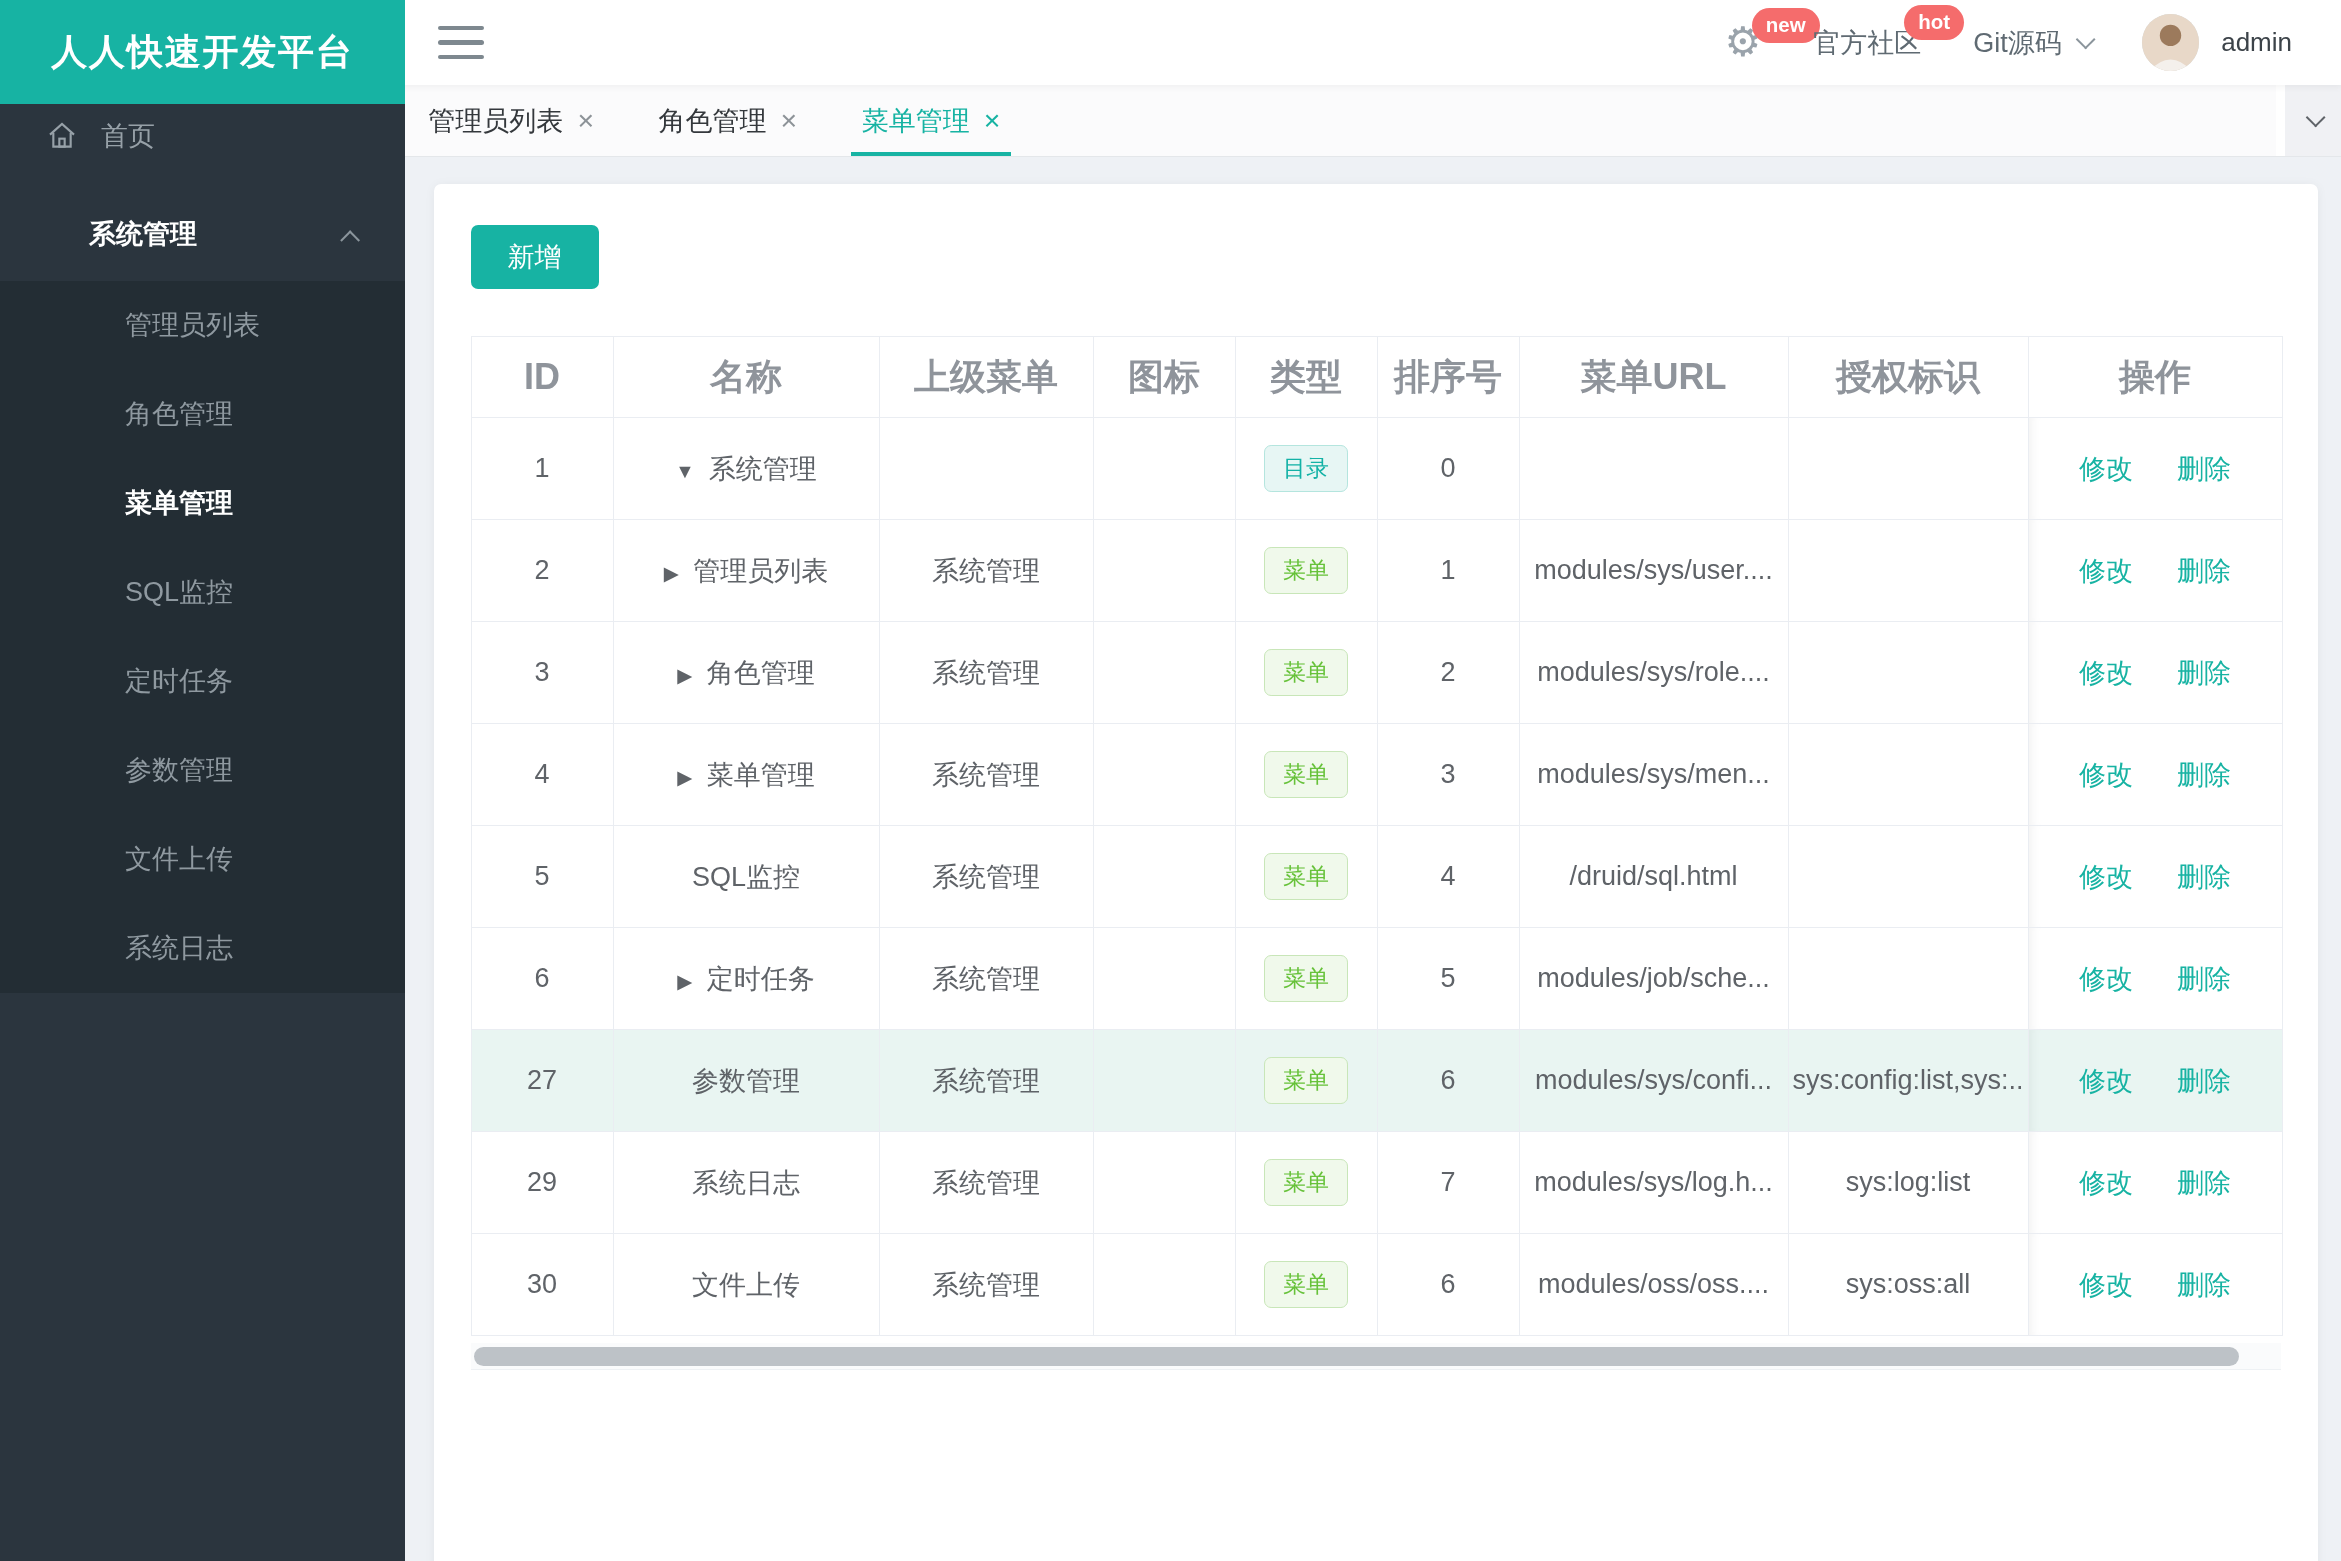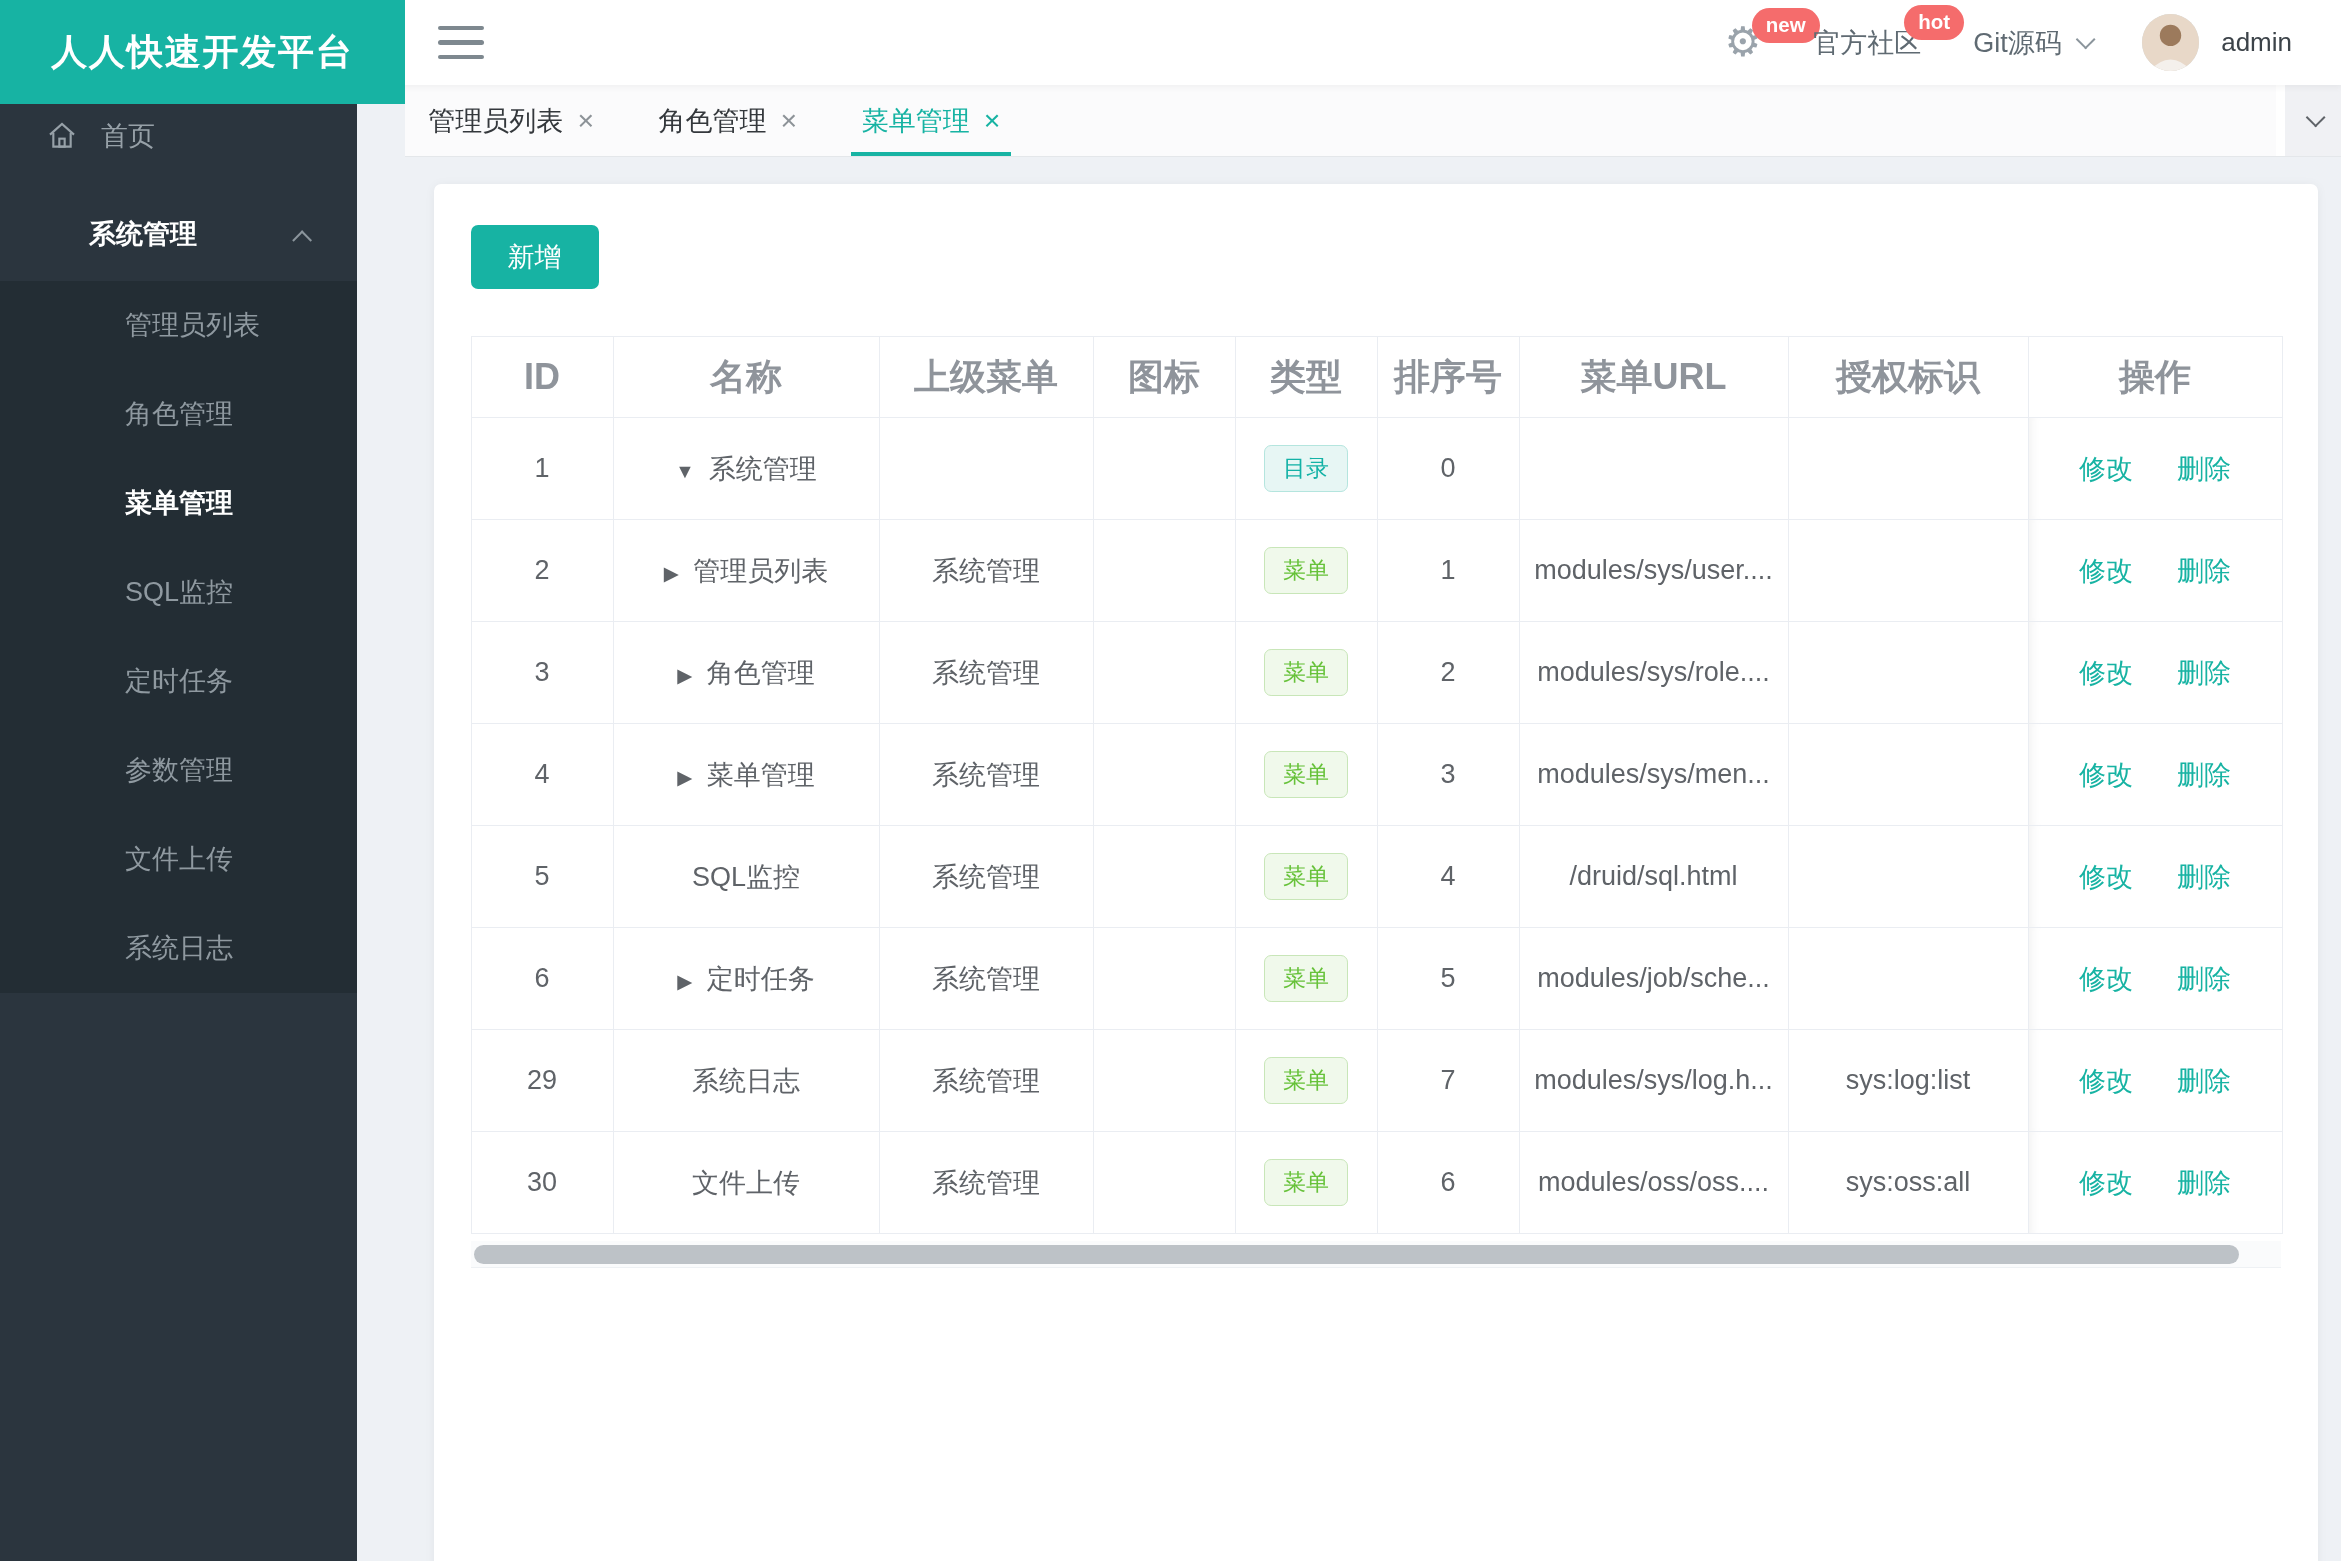--- a/index.html
+++ b/index.html
@@ -24,21 +24,21 @@
   .pill.hot { top:-19.6px; right:-43px; }
   .top-link { font-size:27px; color:#5f6a72; cursor:pointer; }
   .git-wrap { display:flex; align-items:center; gap:14.2px; cursor:pointer; }
   .chev { width:14.2px; height:14.2px; border-right:2.7px solid #8b959c; border-bottom:2.7px solid #8b959c; }
   .chev.down { transform:rotate(45deg) translateY(-3.6px); }
   .chev.up { transform:rotate(-135deg); }
   .avatar { width:57px; height:57px; border-radius:50%; overflow:hidden; background:#cfd8dc; cursor:pointer; }
   .admin-name { font-size:26px; color:#3c4349; cursor:pointer; margin-left:-30px; }
 
   
-  .sidebar { position:absolute; left:0; top:85px; width:357px; bottom:0; background:var(--sidebar-base); z-index:4; }
+  .sidebar { position:absolute; left:0; top:85px; width:405px; bottom:0; background:var(--sidebar-base); z-index:4; }
   .side-home { height:102px; display:flex; align-items:center; padding-left:46px; gap:23px;
                color:#97a1a8; font-size:27px; cursor:pointer; }
   .group-header { height:94px; display:flex; align-items:center; padding-left:89px;
                   color:#fff; font-size:27px; font-weight:bold; cursor:pointer; position:relative; }
   .group-header .chev { position:absolute; right:48px; top:46px; }
   .submenu { background:var(--sidebar-sub); }
   .side-item { height:89px; line-height:89px; padding-left:125px; font-size:27px;
                color:#8f99a0; cursor:pointer; }
   .side-item.active { color:#fff; font-weight:bold; }
 
@@ -269,20 +269,35 @@
     <td class="c-parent">系统管理</td>
     <td class="c-icon"></td>
     <td class="c-type"><span class="tag menu">菜单</span></td>
     <td class="c-order">5</td>
     <td class="c-url">modules/job/sche...</td>
     <td class="c-perms"></td>
     <td class="c-op">
       <a>修改</a><a>删除</a>
     </td>
   </tr>
+          <tr class="hl">
+    <td class="c-id">27</td>
+    <td class="c-name">
+      <span class="nm">参数管理</span>
+    </td>
+    <td class="c-parent">系统管理</td>
+    <td class="c-icon"></td>
+    <td class="c-type"><span class="tag menu">菜单</span></td>
+    <td class="c-order">6</td>
+    <td class="c-url">modules/sys/confi...</td>
+    <td class="c-perms">sys:config:list,sys:..</td>
+    <td class="c-op">
+      <a>修改</a><a>删除</a>
+    </td>
+  </tr>
           <tr>
     <td class="c-id">29</td>
     <td class="c-name">
       <span class="nm">系统日志</span>
     </td>
     <td class="c-parent">系统管理</td>
     <td class="c-icon"></td>
     <td class="c-type"><span class="tag menu">菜单</span></td>
     <td class="c-order">7</td>
     <td class="c-url">modules/sys/log.h...</td>

